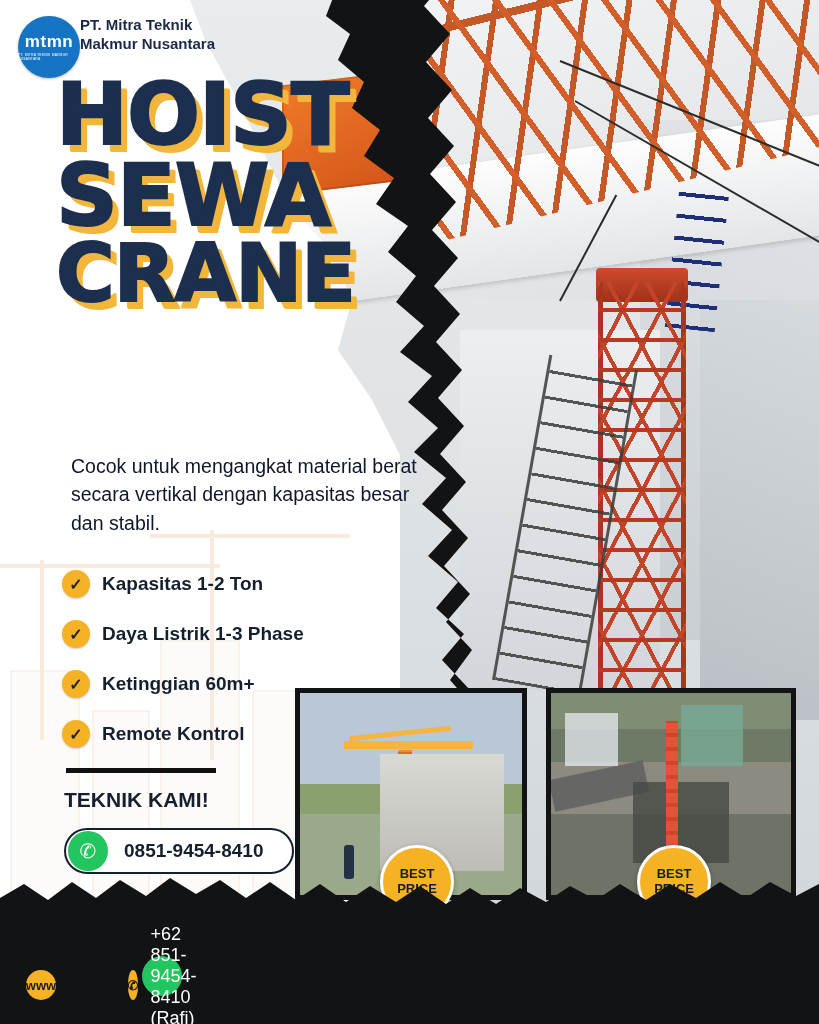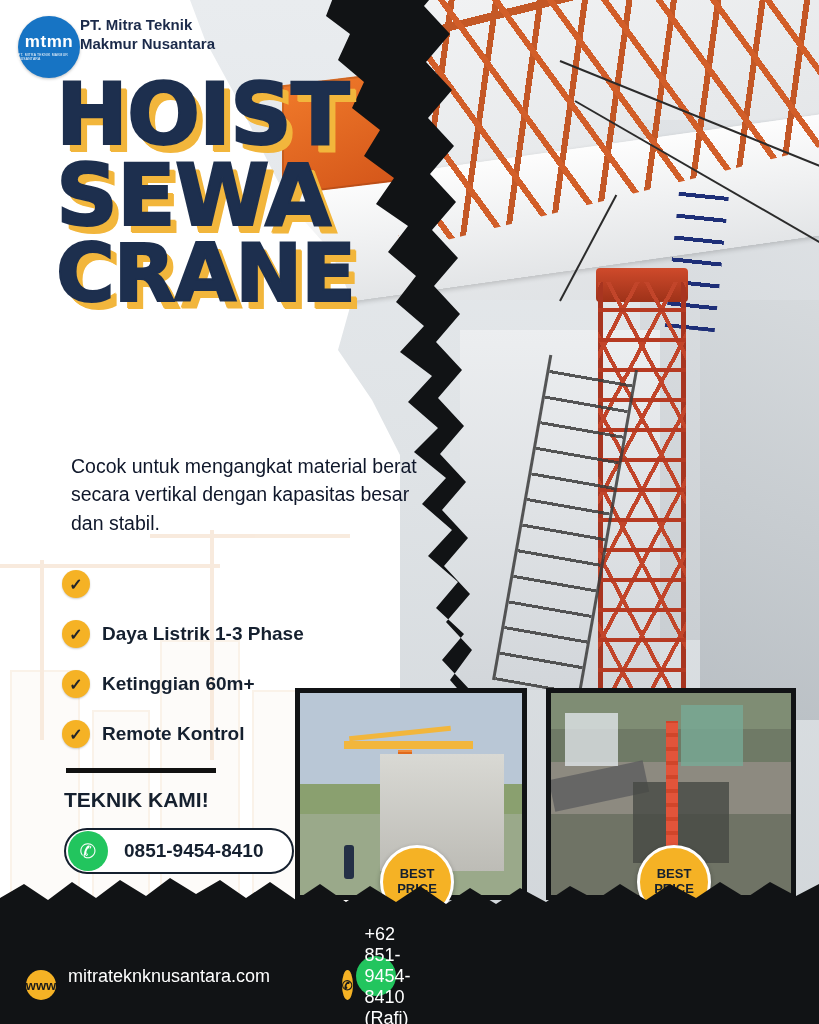--- a/index.html
+++ b/index.html
@@ -284,20 +284,21 @@
   <div class="hl l2">HOIST</div>
   <div class="hl l1">SEWA</div>
   <div class="hl l3">CRANE</div>
 </div>
 
 <div class="desc">Cocok untuk mengangkat material berat secara vertikal dengan kapasitas besar dan stabil.</div>
 
 <div class="features">
   <div class="feat">
     <div class="check">✓</div>
+    <div class="feat-label">Kapasitas 1-2 Ton</div>
   </div>
   <div class="feat">
     <div class="check">✓</div>
     <div class="feat-label">Daya Listrik 1-3 Phase</div>
   </div>
   <div class="feat">
     <div class="check">✓</div>
     <div class="feat-label">Ketinggian 60m+</div>
   </div>
   <div class="feat">
@@ -347,19 +348,18 @@
     <path d="M0 40 L0 24 L24 10 L48 26 L72 8 L96 24 L120 6 L146 22 L170 4 L196 20
              L220 6 L246 24 L270 8 L296 26 L320 10 L346 28 L370 12 L396 28 L420 12
              L446 30 L470 14 L496 30 L520 14 L546 28 L570 12 L596 26 L620 10 L646 26
              L670 10 L696 24 L720 8 L746 24 L770 8 L796 22 L819 10 L819 40 Z" fill="#111315"></path>
   </svg>
 </div>
 
 <div class="footer">
   <div class="f-item web">
     <div class="f-ico">www</div>
-    <div class="f-text">mitrateknknusantara.com</div>
   </div>
   <div class="f-item wa">
     <div class="f-ico">✆</div>
     <div class="f-text">+62 851-9454-8410 (Rafi)</div>
   </div>
 </div>
 
 </body></html>

